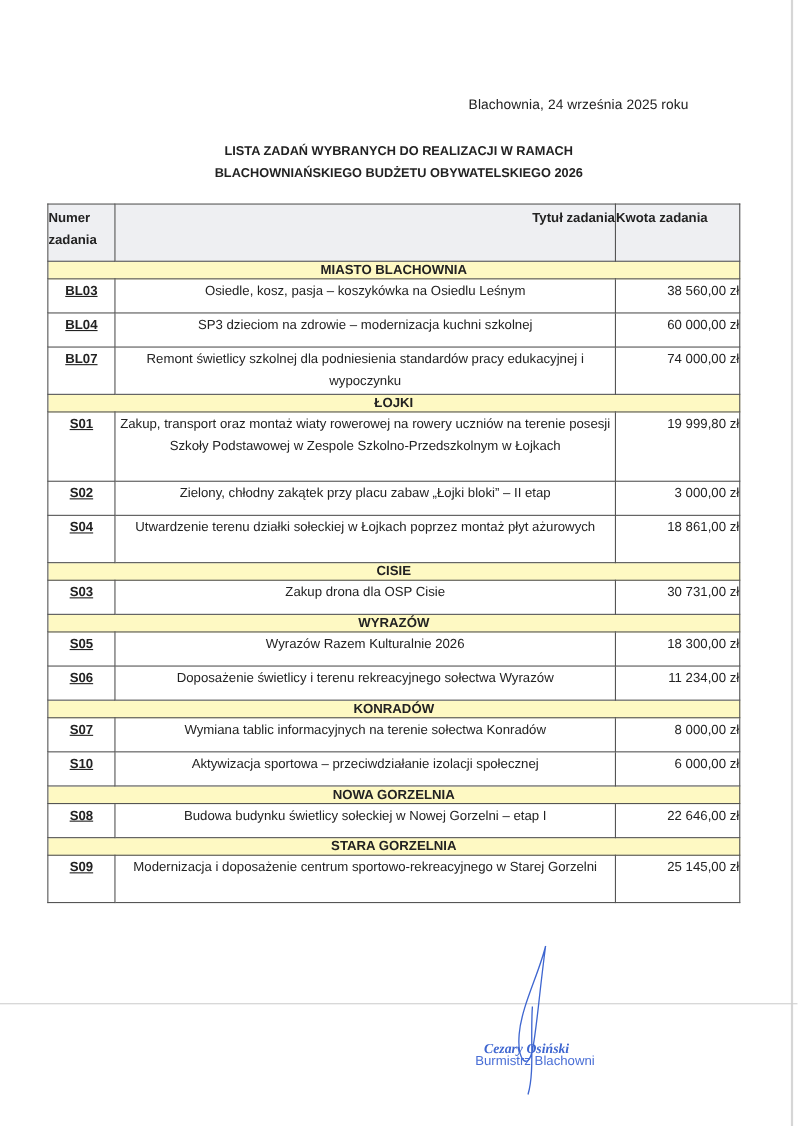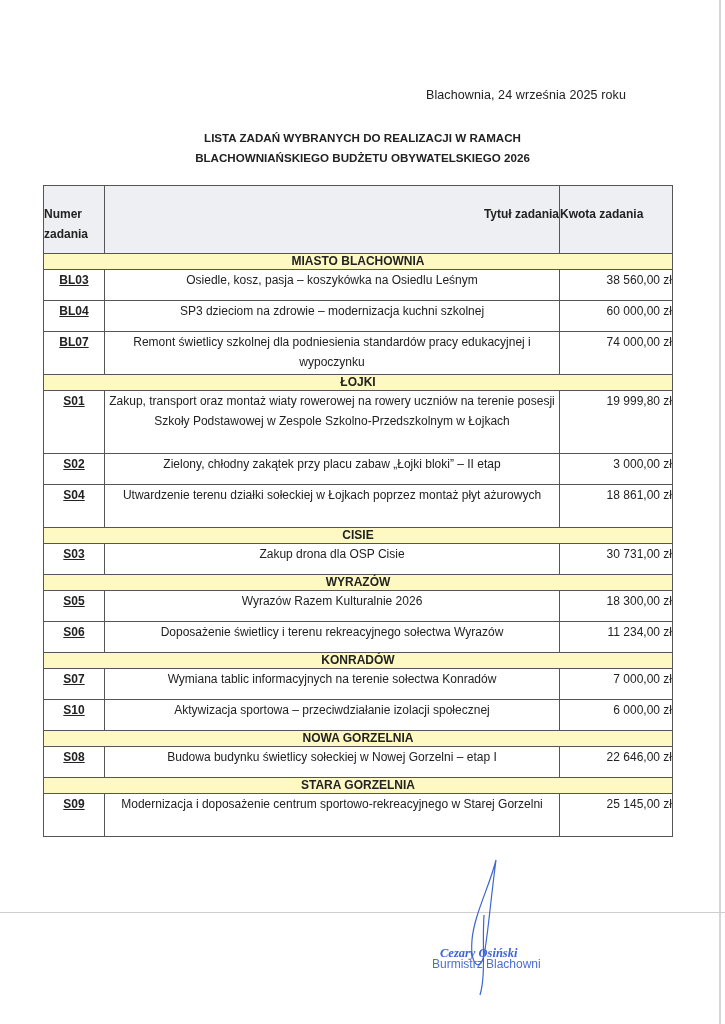--- a/index.html
+++ b/index.html
@@ -13,21 +13,21 @@
     .title.l1 { top: 131px; }
     .title.l2 { top: 151px; }
 
     table.tasks {
       position: absolute; left: 43px; top: 185px; width: 630px;
       border-collapse: collapse; font-size: 12px; color: #222;
     }
     table.tasks td, table.tasks th {
       border: 1px solid #555; padding: 0; vertical-align: top; line-height: 20px;
     }
-    table.tasks th { background: #eeeff2; font-weight: bold; height: 49px; padding-top: 18px; }
+    table.tasks th { background: #eeeff2; font-weight: bold; height: 49px; padding-top: 2px; }
     th.c-num { width: 60px; text-align: left; padding-left: 7px; }
     th.c-title { text-align: right; }
     th.c-amt { width: 112px; text-align: left; padding-left: 11px; }
     tr.group td {
       background: #fef9c3; text-align: center; font-weight: bold; height: 15px; line-height: 15px;
       border-left: 1px solid #555; border-right: 1px solid #555;
     }
     td.num { font-weight: bold; text-align: center; padding-top: 1px; text-decoration: underline; }
     td.ttl { text-align: center; padding: 1px 6px 0 6px; margin-top: 24px; }
     td.amt { text-align: right; padding: 1px 22px 0 0; }
@@ -119,21 +119,21 @@
       <td class="ttl">Doposażenie świetlicy i terenu rekreacyjnego sołectwa Wyrazów</td>
       <td class="amt">11 234,00 zł</td>
     </tr>
 
     <tr class="group">
         <td colspan="3">KONRADÓW</td>
       </tr>
     <tr class="row h1">
       <td class="num">S07</td>
       <td class="ttl">Wymiana tablic informacyjnych na terenie sołectwa Konradów</td>
-      <td class="amt">7 000,00 zł</td>
+      <td class="amt">8 000,00 zł</td>
     </tr>
     <tr class="row h1">
       <td class="num">S10</td>
       <td class="ttl">Aktywizacja sportowa – przeciwdziałanie izolacji społecznej</td>
       <td class="amt">6 000,00 zł</td>
     </tr>
 
     <tr class="group">
         <td colspan="3">NOWA GORZELNIA</td>
       </tr>

